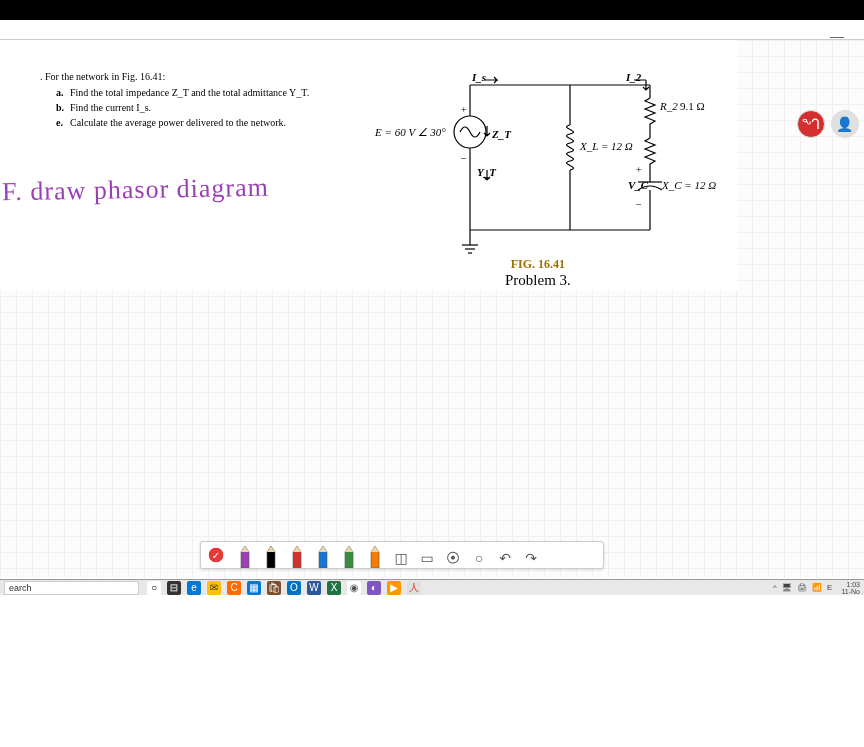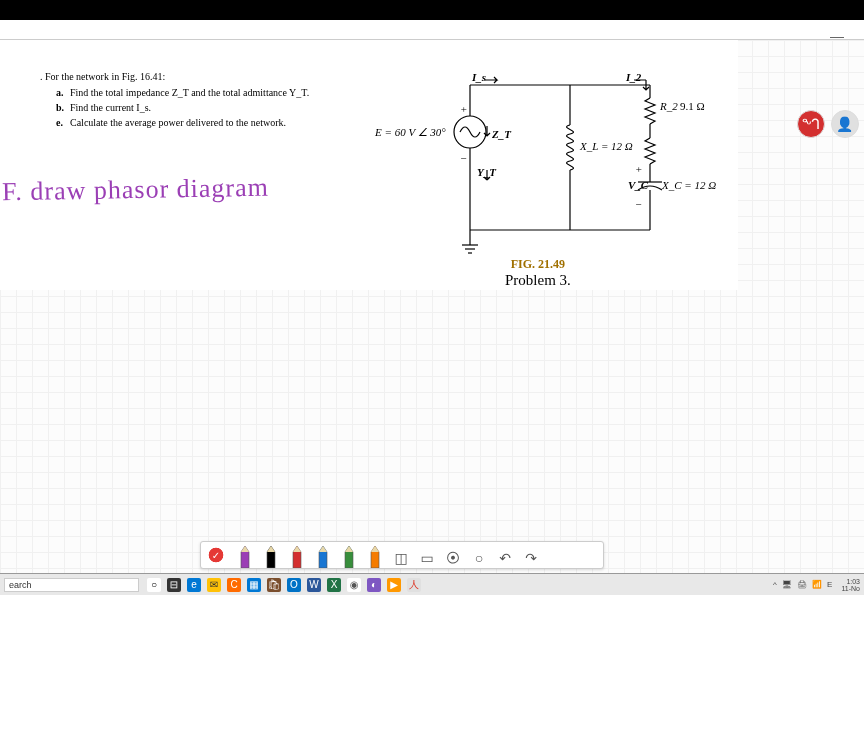--- a/index.html
+++ b/index.html
@@ -171,21 +171,21 @@
     align-items: center;
     justify-content: center;
     margin-right: 4px;
     align-self: center;
   }
   .taskbar {
     position: absolute;
     bottom: 152px;
     left: 0;
     right: 0;
-    height: 22px;
+    height: 16px;
     background: #e8e8e8;
     border-top: 1px solid #999;
     display: flex;
     align-items: center;
     padding: 0 4px;
     font-size: 9px;
     color: #333;
     margin-top: 26px;
   }
   .search {
@@ -282,21 +282,21 @@
           <text x="290" y="40">R_2</text>
           <text x="310" y="40" font-style="normal">9.1 Ω</text>
           <text x="292" y="119">X_C = 12 Ω</text>
           <text x="258" y="119" font-weight="bold">V_C</text>
           <text x="265" y="103">+</text>
           <text x="265" y="138">−</text>
         </g>
       </svg>
     </div>
     <div class="fig-caption">
-      <div class="fignum">FIG. 21.49</div>
+      <div class="fignum">FIG. 16.41</div>
       <div class="figtxt">Problem 3.</div>
     </div>
   </div>
 
   <div class="avatars">
     <div class="avatar red">ᙰ</div>
     <div class="avatar photo">👤</div>
   </div>
 </div>
 

